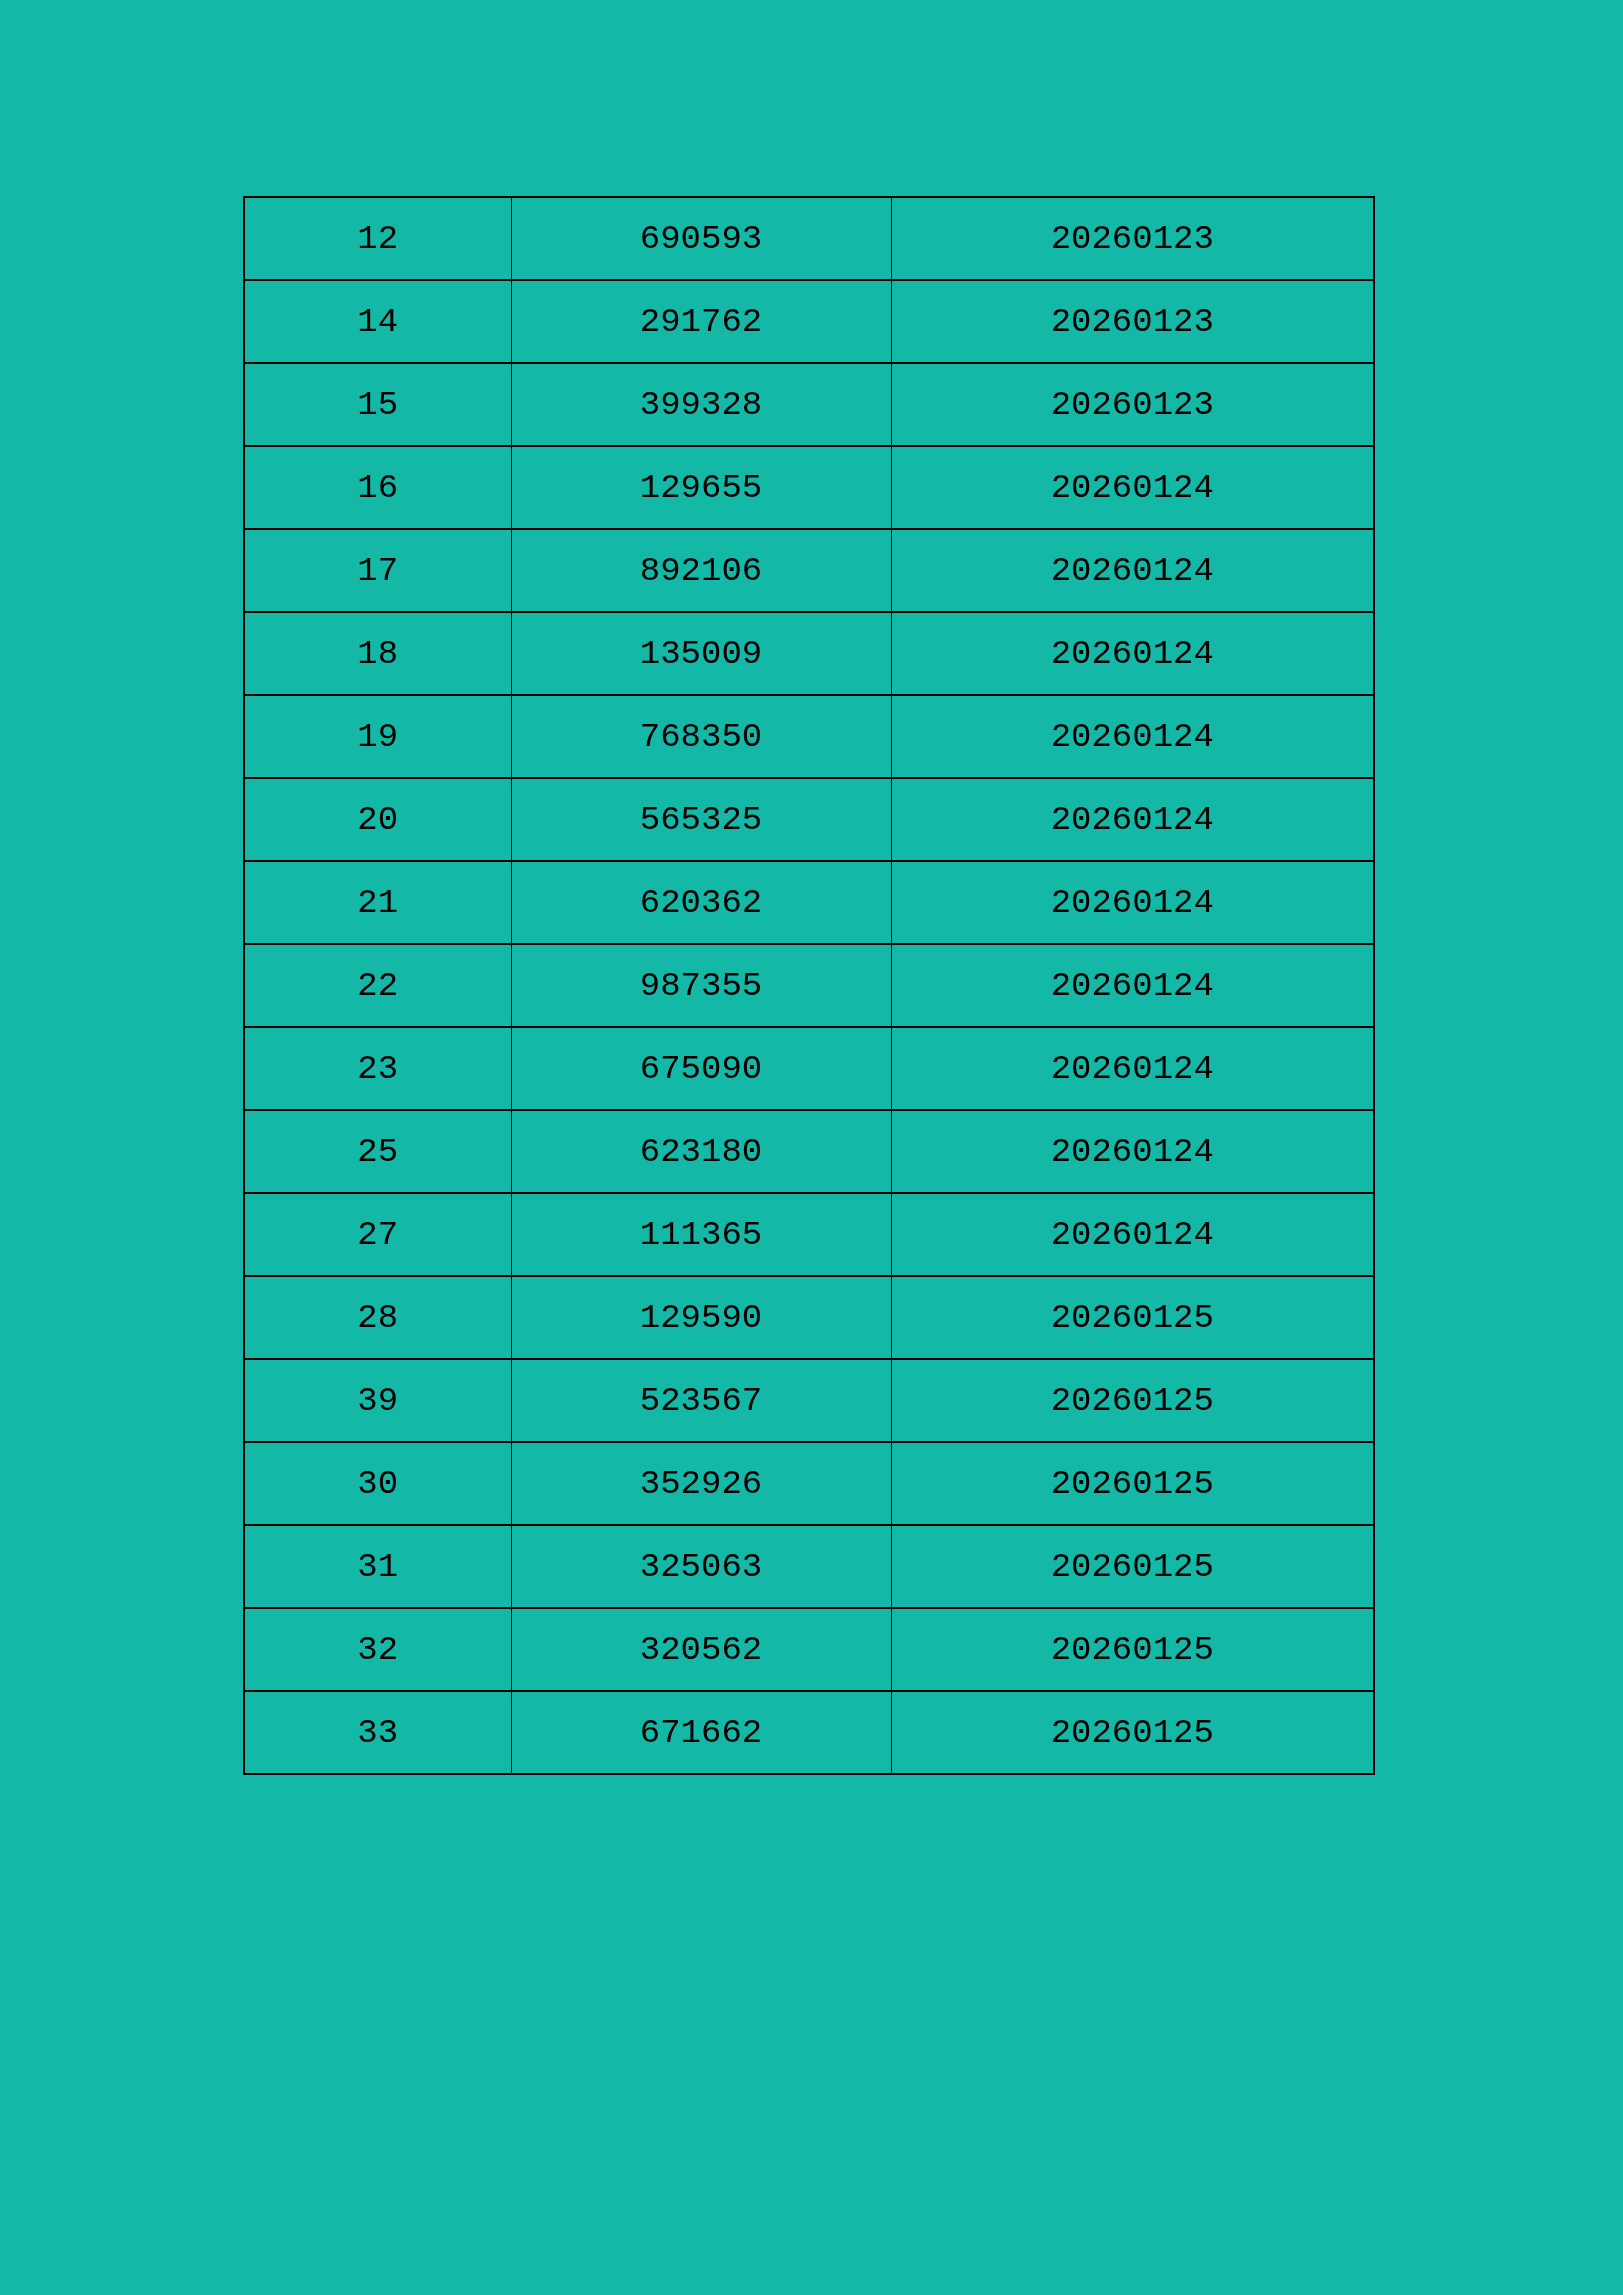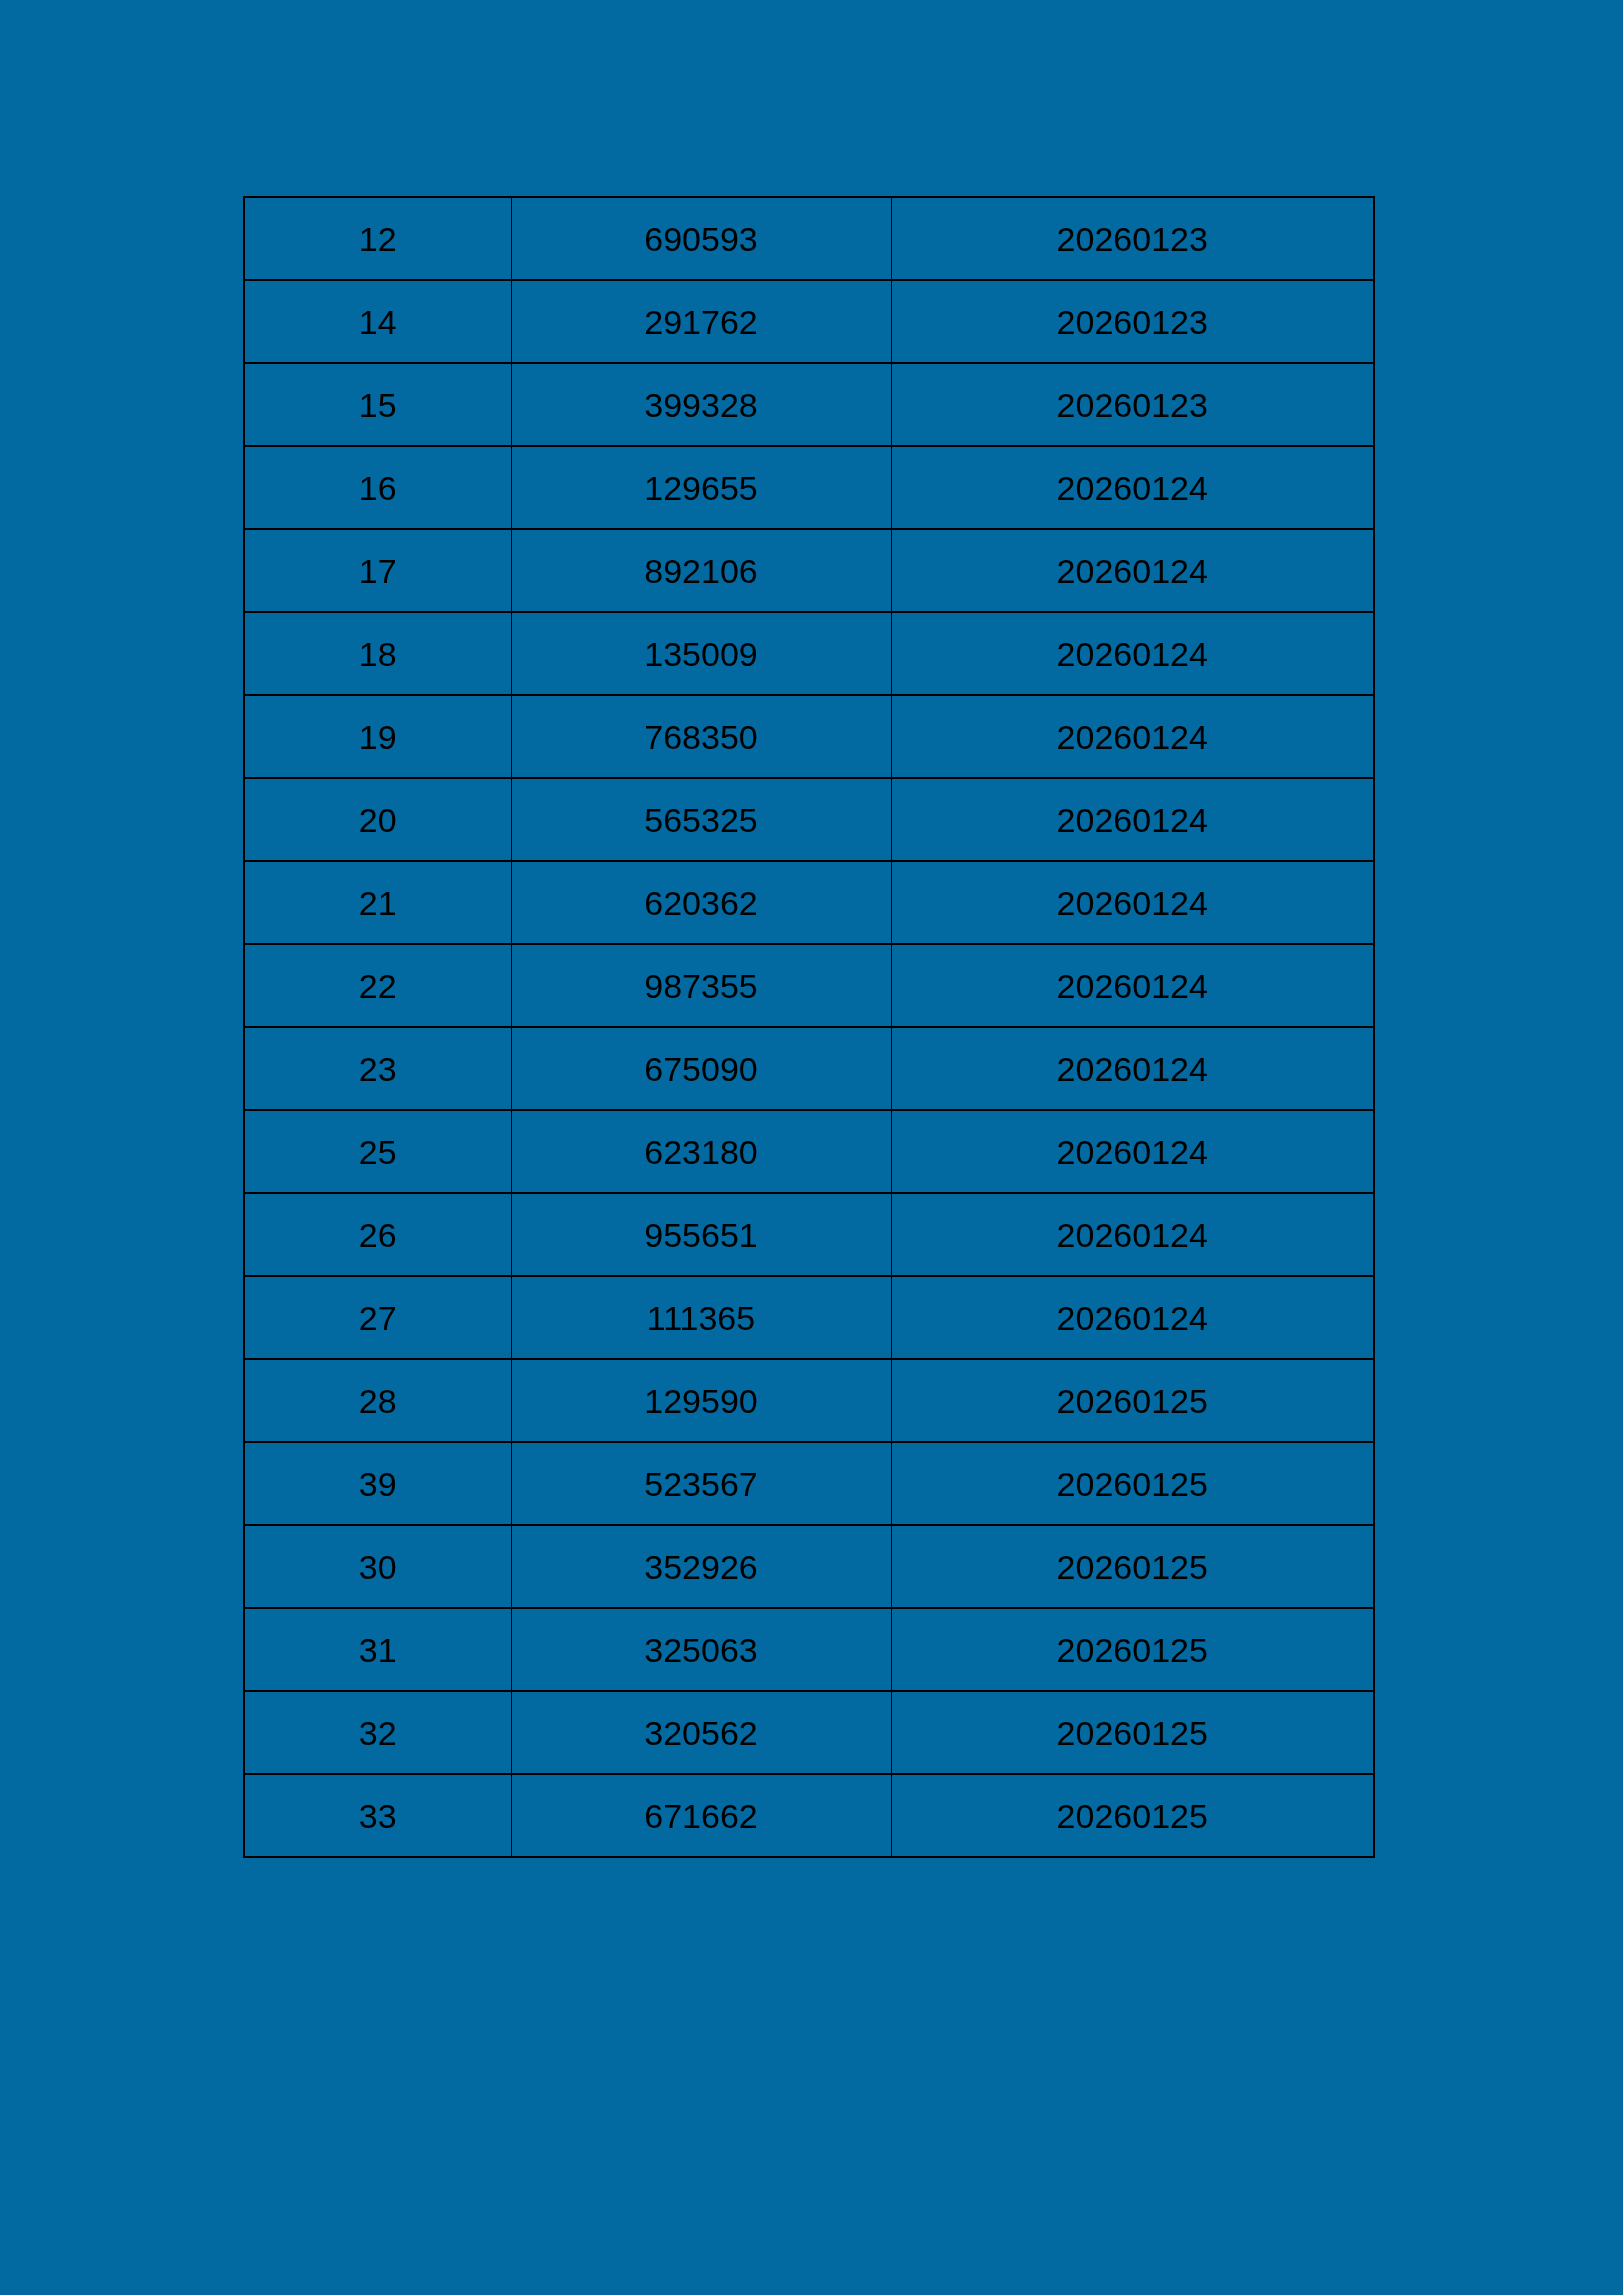--- a/index.html
+++ b/index.html
@@ -4,23 +4,23 @@
 <style>
   html, body {
     margin: 0;
     padding: 0;
     background: #ffffff;
   }
   .page {
     position: relative;
     width: 1623px;
     height: 2295px;
-    background: #0369a1;
+    background: #14b8a6;
     overflow: hidden;
-    font-family: Liberation Sans, sans-serif;
+    font-family: Liberation Mono, monospace;
     color: #000000;
   }
   table.data-table {
     position: absolute;
     left: 243px;
     top: 196px;
     border-collapse: collapse;
     table-layout: fixed;
     border: 2px solid #000000;
   }
@@ -107,25 +107,20 @@
     <td>23</td>
     <td>675090</td>
     <td>20260124</td>
   </tr>
         <tr>
     <td>25</td>
     <td>623180</td>
     <td>20260124</td>
   </tr>
         <tr>
-    <td>26</td>
-    <td>955651</td>
-    <td>20260124</td>
-  </tr>
-        <tr>
     <td>27</td>
     <td>111365</td>
     <td>20260124</td>
   </tr>
         <tr>
     <td>28</td>
     <td>129590</td>
     <td>20260125</td>
   </tr>
         <tr>

